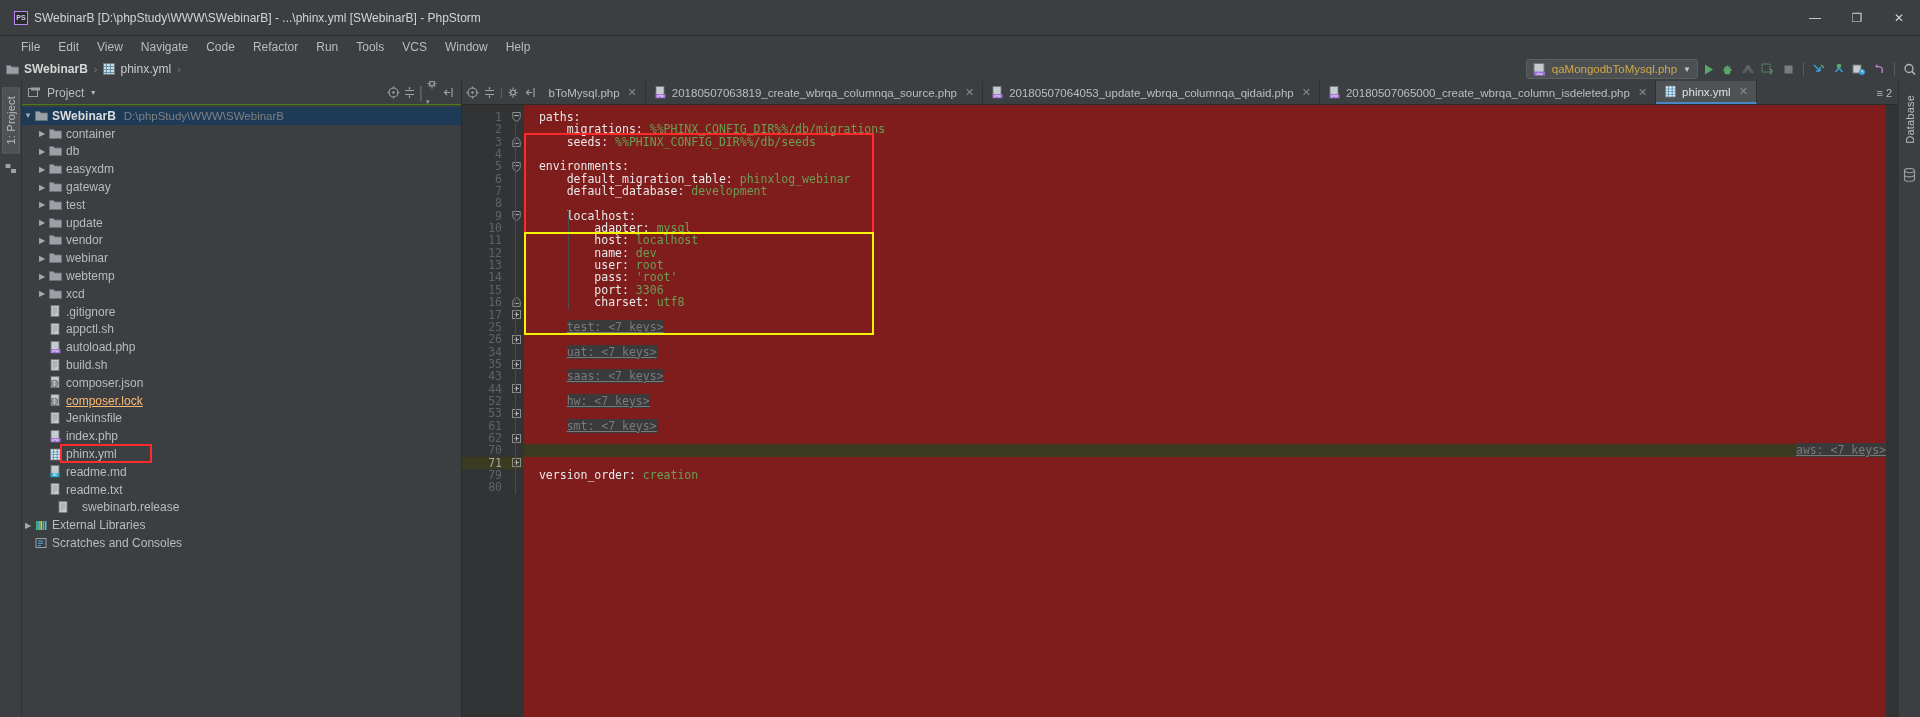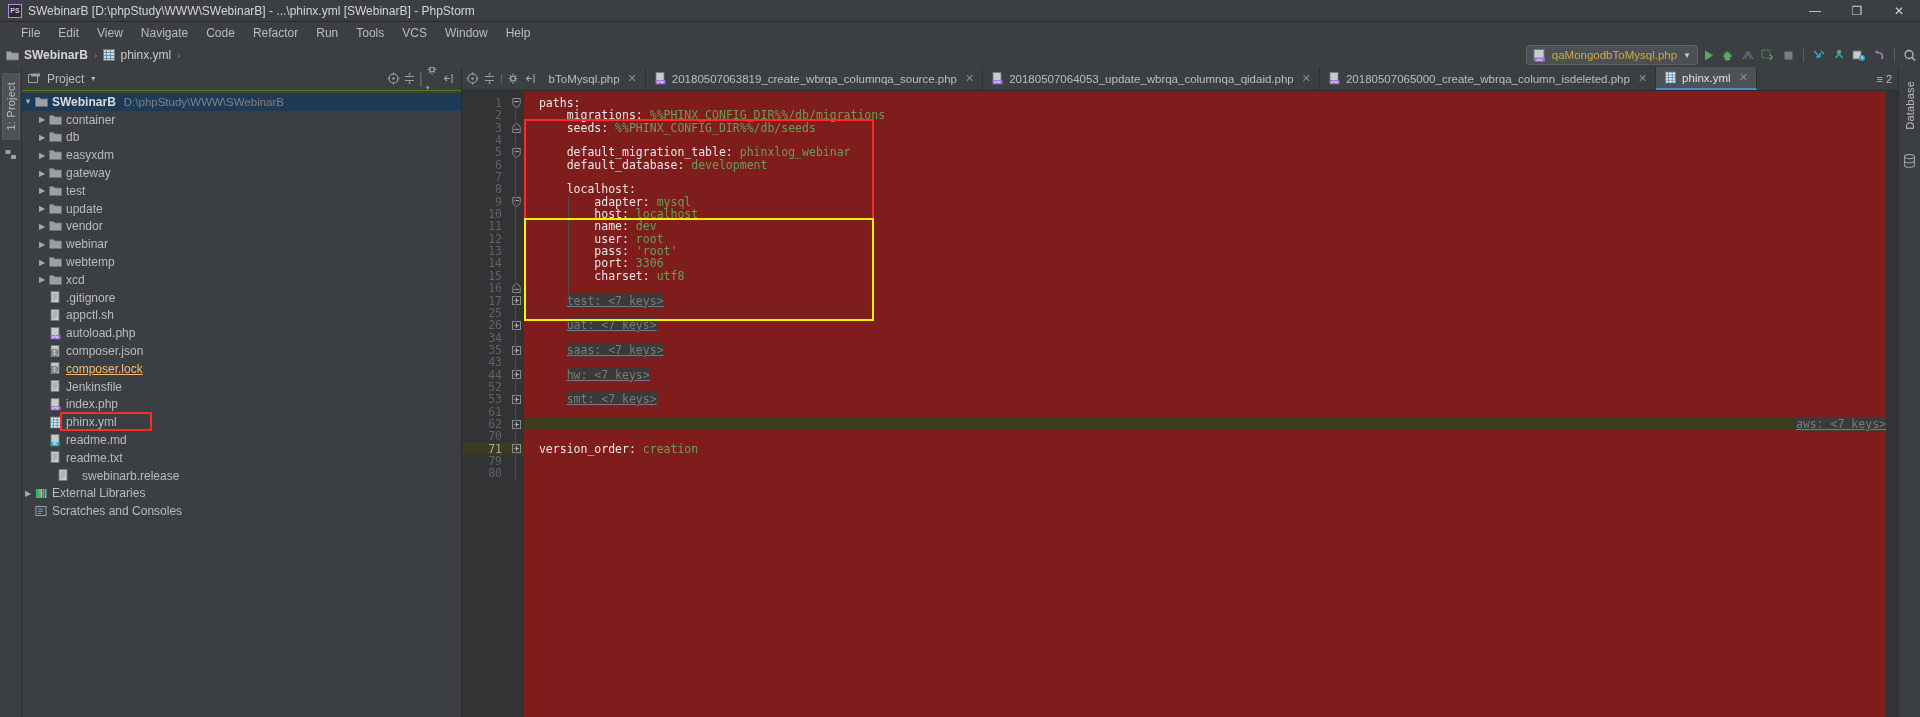--- a/index.html
+++ b/index.html
@@ -7,22 +7,22 @@
     width: 1920px; height: 717px;
     background: #3c3f41;
     font-family: "Liberation Sans", sans-serif;
     overflow: hidden;
     -webkit-font-smoothing: antialiased;
   }
   .app { position: relative; width: 1920px; height: 717px; background: #3c3f41; }
 
   
   .titlebar {
-    height: 22px; background: #3c3f41; display: flex; align-items: center;
-    padding-left: 8px; border-bottom: 1px solid #2b2b2b;
+    height: 36px; background: #3c3f41; display: flex; align-items: center;
+    padding-left: 14px; border-bottom: 1px solid #2b2b2b;
   }
   .ps-logo {
     width: 14px; height: 14px; margin-right: 6px; border: 1px solid #b886f7;
     background: #2b2b2b; color: #d6c6f0; font-size: 7px; line-height: 12px;
     text-align: center; font-family: "Liberation Sans", sans-serif; font-weight: bold;
   }
   .title-text { color: #d4d4d4; font-size: 12px; white-space: nowrap; }
   .win-buttons { margin-left: auto; display: flex; height: 22px; }
   .win-btn {
     width: 42px; height: 22px; display: flex; align-items: center; justify-content: center;
@@ -460,20 +460,30 @@
           <div class="trow" style="padding-left: 14px;">
             <span class="arrow"></span>
             <span class="nodeicon">
               <svg width="13" height="13" viewBox="0 0 13 13">
                 <rect x="2" y="0.5" width="8" height="8" fill="#c6cbd0" stroke="#74797d" stroke-width="0.8"></rect>
                 <rect x="1.5" y="8" width="10" height="4.3" rx="0.6" fill="#9b6fd4"></rect>
                 <text x="6.5" y="11.4" font-size="3.6" fill="#fff" text-anchor="middle" font-family="monospace">php</text>
               </svg>
             </span>
             <span class="label">autoload.php</span>
+          </div>
+          <div class="trow" style="padding-left: 14px;">
+            <span class="arrow"></span>
+            <span class="nodeicon">
+              <svg width="13" height="13" viewBox="0 0 13 13">
+                <rect x="2" y="0.5" width="8" height="11" fill="#c6cbd0" stroke="#74797d" stroke-width="0.8"></rect>
+                <path d="M3.6 3h4.8M3.6 5h4.8M3.6 7h4.8M3.6 9h2.6" stroke="#8b9096" stroke-width="0.8"></path>
+              </svg>
+            </span>
+            <span class="label">build.sh</span>
           </div>
           <div class="trow" style="padding-left: 14px;">
             <span class="arrow"></span>
             <span class="nodeicon">
               <svg width="13" height="13" viewBox="0 0 13 13">
                 <rect x="2" y="0.5" width="8" height="11" fill="#c6cbd0" stroke="#74797d" stroke-width="0.8"></rect>
                 <circle cx="5.5" cy="7.5" r="3.4" fill="#8d8d8d" stroke="#5c5c5c" stroke-width="0.7"></circle>
                 <path d="M3.4 6h4.2M3.4 9h4.2M5.5 4.1v6.8" stroke="#d6d6d6" stroke-width="0.6"></path>
               </svg>
             </span>
@@ -788,20 +798,21 @@
             </div>
             <div class="fl"></div>
             <div class="fl"></div>
             <div class="indent-guide" style="left: 7px; top: 18.35px; height: 370.5px;"></div>
           </div>
         <div class="code" id="code">
             <div class="cl">&nbsp;<span class="k">paths:</span></div>
             <div class="cl">&nbsp;&nbsp;&nbsp;&nbsp;&nbsp;<span class="k">migrations:&nbsp;</span><span class="v">%%PHINX_CONFIG_DIR%%/db/migrations</span></div>
             <div class="cl">&nbsp;&nbsp;&nbsp;&nbsp;&nbsp;<span class="k">seeds:&nbsp;</span><span class="v">%%PHINX_CONFIG_DIR%%/db/seeds</span></div>
             <div class="cl">&nbsp;</div>
+            <div class="cl">&nbsp;<span class="k">environments:</span></div>
             <div class="cl">&nbsp;&nbsp;&nbsp;&nbsp;&nbsp;<span class="k">default_migration_table:&nbsp;</span><span class="v">phinxlog_webinar</span></div>
             <div class="cl">&nbsp;&nbsp;&nbsp;&nbsp;&nbsp;<span class="k">default_database:&nbsp;</span><span class="v">development</span></div>
             <div class="cl">&nbsp;</div>
             <div class="cl">&nbsp;&nbsp;&nbsp;&nbsp;&nbsp;<span class="k">localhost:</span></div>
             <div class="cl">&nbsp;&nbsp;&nbsp;&nbsp;&nbsp;&nbsp;&nbsp;&nbsp;&nbsp;<span class="k">adapter:&nbsp;</span><span class="v">mysql</span></div>
             <div class="cl">&nbsp;&nbsp;&nbsp;&nbsp;&nbsp;&nbsp;&nbsp;&nbsp;&nbsp;<span class="k">host:&nbsp;</span><span class="v">localhost</span></div>
             <div class="cl">&nbsp;&nbsp;&nbsp;&nbsp;&nbsp;&nbsp;&nbsp;&nbsp;&nbsp;<span class="k">name:&nbsp;</span><span class="v">dev</span></div>
             <div class="cl">&nbsp;&nbsp;&nbsp;&nbsp;&nbsp;&nbsp;&nbsp;&nbsp;&nbsp;<span class="k">user:&nbsp;</span><span class="v">root</span></div>
             <div class="cl">&nbsp;&nbsp;&nbsp;&nbsp;&nbsp;&nbsp;&nbsp;&nbsp;&nbsp;<span class="k">pass:&nbsp;</span><span class="vs">'root'</span></div>
             <div class="cl">&nbsp;&nbsp;&nbsp;&nbsp;&nbsp;&nbsp;&nbsp;&nbsp;&nbsp;<span class="k">port:&nbsp;</span><span class="num">3306</span></div>

